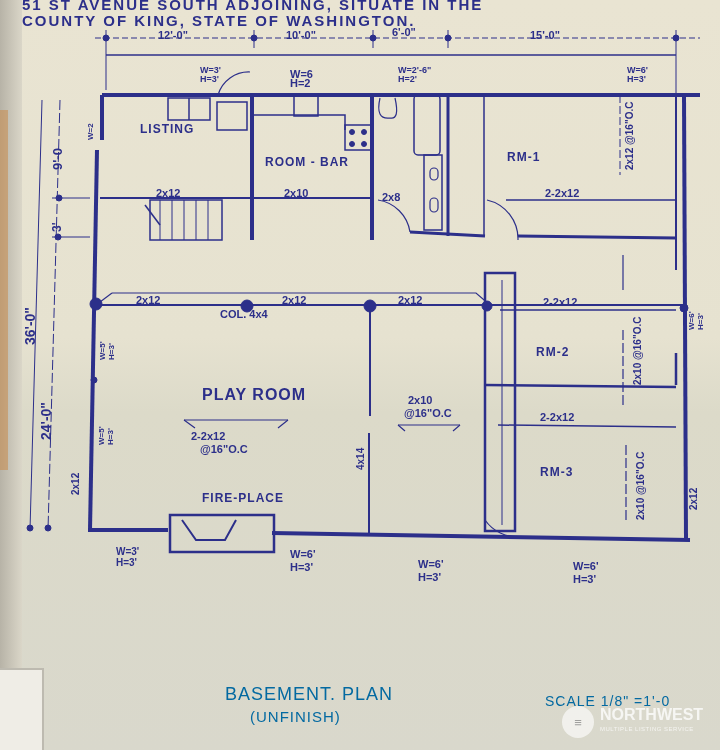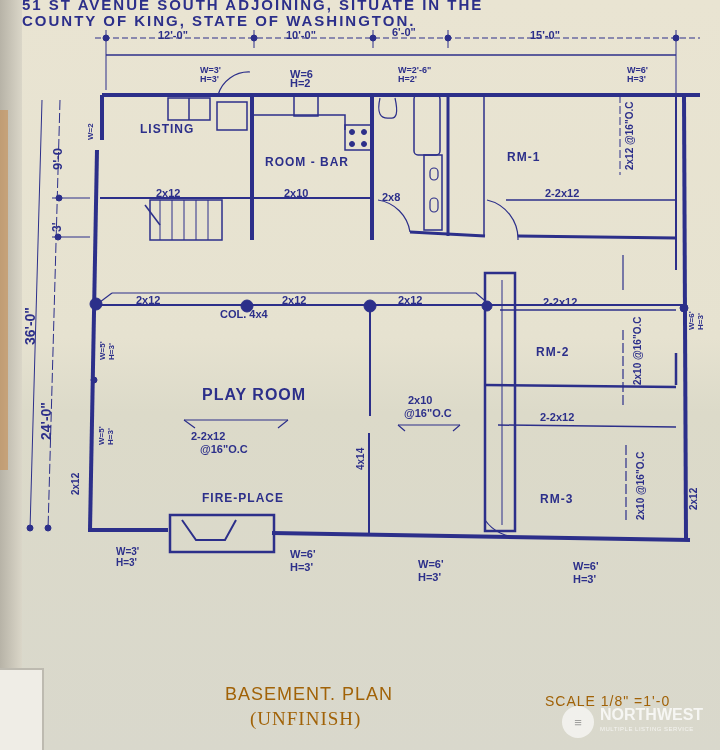--- a/index.html
+++ b/index.html
@@ -8,21 +8,21 @@
     font-family:"Liberation Sans",sans-serif;color:#2c2f8a;}
   .left-edge{position:absolute;left:0;top:0;width:22px;height:750px;
     background:linear-gradient(90deg,#b7b3a7,#dad6c8);}
   .left-orange{position:absolute;left:0;top:110px;width:8px;height:360px;background:#c98b4a;opacity:.55;}
   .frame-bottom{position:absolute;left:0;top:668px;width:42px;height:82px;background:#efede6;border:2px solid #bdbab0;border-left:none;}
   .hdr{position:absolute;left:22px;font-size:15px;letter-spacing:2px;color:#2c2f8a;font-weight:bold;}
   .lbl{position:absolute;color:#2c2f8a;font-size:11px;font-weight:bold;white-space:nowrap;}
   .room{font-size:12px;letter-spacing:1px;}
   .vert{transform:rotate(-90deg);transform-origin:left top;}
   svg{position:absolute;left:0;top:0;}
-  .title{position:absolute;font-size:18px;color:#a16207;letter-spacing:1px;}
+  .title{position:absolute;font-size:18px;color:#0369a1;letter-spacing:1px;}
   .watermark{position:absolute;left:562px;top:706px;display:flex;align-items:center;gap:6px;opacity:.9;}
   .wm-logo{width:32px;height:32px;border-radius:50%;background:rgba(255,255,255,.7);display:flex;align-items:center;justify-content:center;color:#9a9a9a;font-size:13px;font-weight:bold;}
   .wm-text{color:rgba(255,255,255,.85);font-size:16px;font-weight:bold;line-height:14px;}
   .wm-sub{color:rgba(255,255,255,.8);font-size:6px;letter-spacing:.5px;font-weight:normal;display:block;}
 </style>
 </head>
 <body>
 
 <div class="left-edge"></div>
 <div class="left-orange"></div>
@@ -142,21 +142,21 @@
 
 <div class="lbl vert" style="left:22px;top:345px;font-size:14px;">36'-0"</div>
 <div class="lbl vert" style="left:38px;top:440px;font-size:14px;">24'-0"</div>
 <div class="lbl vert" style="left:50px;top:170px;font-size:13px;">9'-0</div>
 <div class="lbl vert" style="left:50px;top:232px;font-size:12px;">3'</div>
 
 <div class="lbl room" style="left:140px;top:122px;">LISTING</div>
 <div class="lbl room" style="left:265px;top:155px;">ROOM - BAR</div>
 <div class="lbl room" style="left:507px;top:150px;">RM-1</div>
 <div class="lbl room" style="left:536px;top:345px;">RM-2</div>
-<div class="lbl room" style="left:540px;top:492px;">RM-3</div>
+<div class="lbl room" style="left:540px;top:465px;">RM-3</div>
 <div class="lbl room" style="left:202px;top:386px;font-size:16px;">PLAY ROOM</div>
 <div class="lbl room" style="left:202px;top:491px;">FIRE-PLACE</div>
 
 <div class="lbl" style="left:200px;top:66px;font-size:9px;line-height:9px;"><span>W=3'</span><br><span>H=3'</span></div>
 <div class="lbl" style="left:290px;top:70px;font-size:11px;line-height:9px;"><span>W=6</span><br><span>H=2</span></div>
 <div class="lbl" style="left:398px;top:66px;font-size:9px;line-height:9px;"><span>W=2'-6"</span><br><span>H=2'</span></div>
 <div class="lbl" style="left:627px;top:66px;font-size:9px;line-height:9px;"><span>W=6'</span><br><span>H=3'</span></div>
 
 <div class="lbl vert" style="left:86px;top:140px;font-size:8px;"><span>W=2</span></div>
 <div class="lbl vert" style="left:98px;top:360px;font-size:8px;line-height:9px;"><span>W=5'</span><br><span>H=3'</span></div>
@@ -183,21 +183,21 @@
 <div class="lbl vert" style="left:635px;top:520px;font-size:10px;">2x10 @16"O.C</div>
 <div class="lbl" style="left:191px;top:430px;">2-2x12</div>
 <div class="lbl" style="left:200px;top:443px;">@16"O.C</div>
 <div class="lbl" style="left:408px;top:394px;">2x10</div>
 <div class="lbl" style="left:404px;top:407px;">@16"O.C</div>
 <div class="lbl vert" style="left:355px;top:470px;font-size:10px;">4x14</div>
 <div class="lbl vert" style="left:70px;top:495px;font-size:10px;">2x12</div>
 <div class="lbl vert" style="left:688px;top:510px;font-size:10px;">2x12</div>
 
 <div class="title" style="left:225px;top:684px;">BASEMENT. PLAN</div>
-<div class="title" style="left:250px;top:708px;font-size:19px;font-family:Liberation Serif, serif;">(UNFINISH)</div>
+<div class="title" style="left:250px;top:708px;font-size:15px;">(UNFINISH)</div>
 <div class="title" style="left:545px;top:693px;font-size:14px;">SCALE 1/8" =1'-0</div>
 
 <div class="watermark">
   <div class="wm-logo">≡</div>
   <div class="wm-text">
     <span>NORTHWEST</span>
     <span class="wm-sub">MULTIPLE LISTING SERVICE</span>
   </div>
 </div>
 

